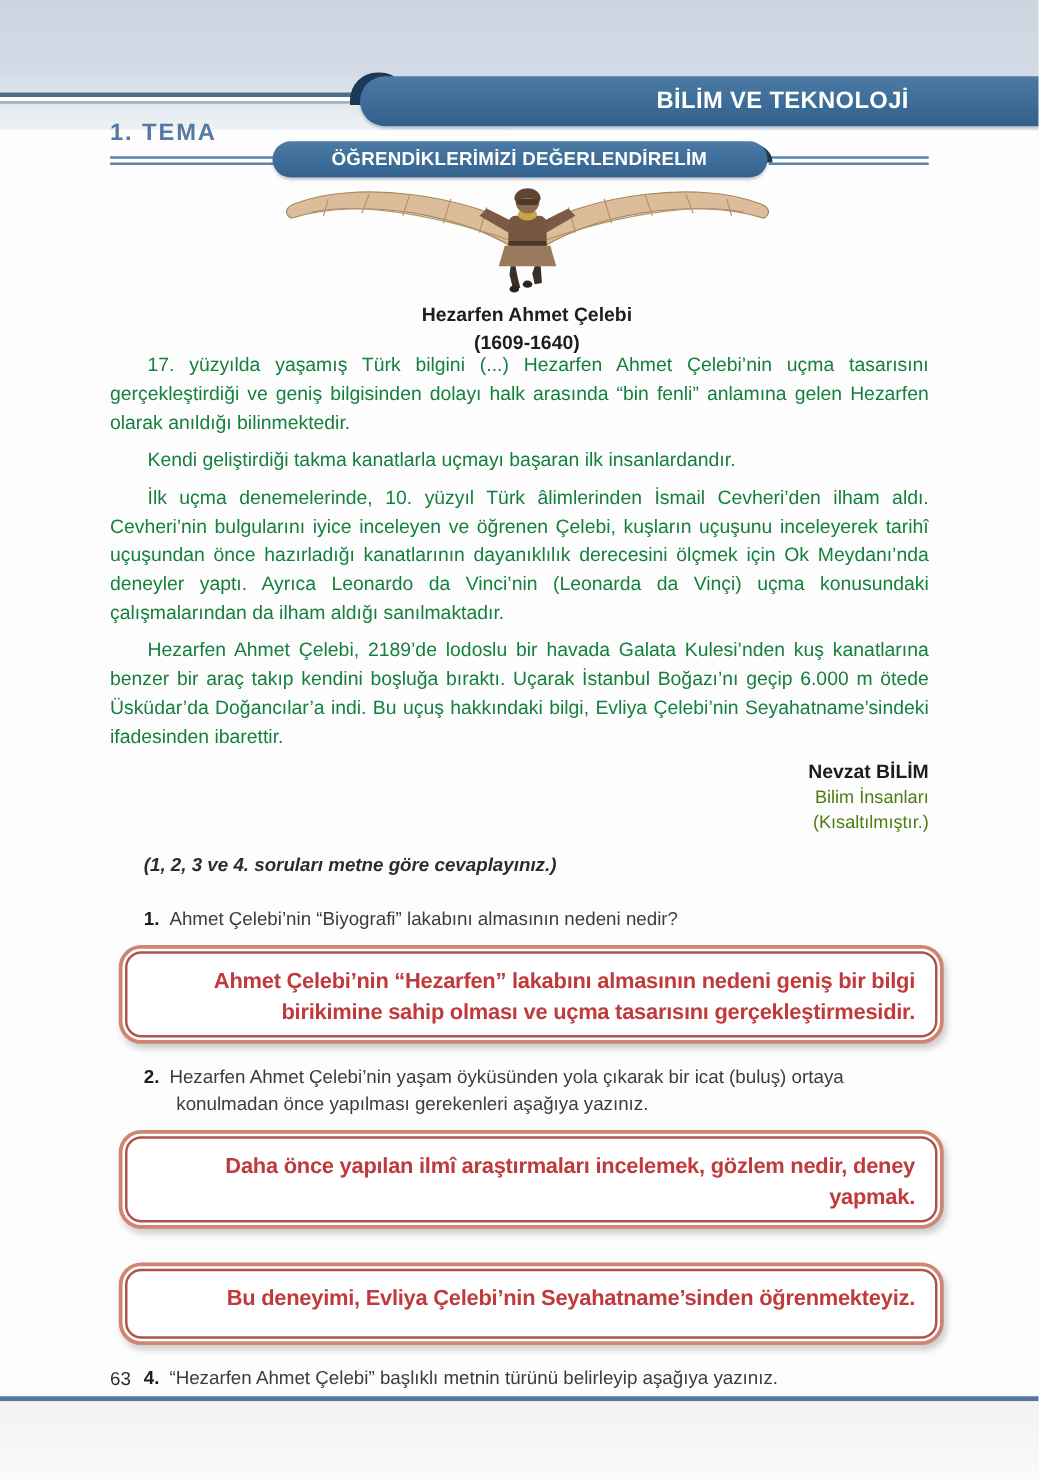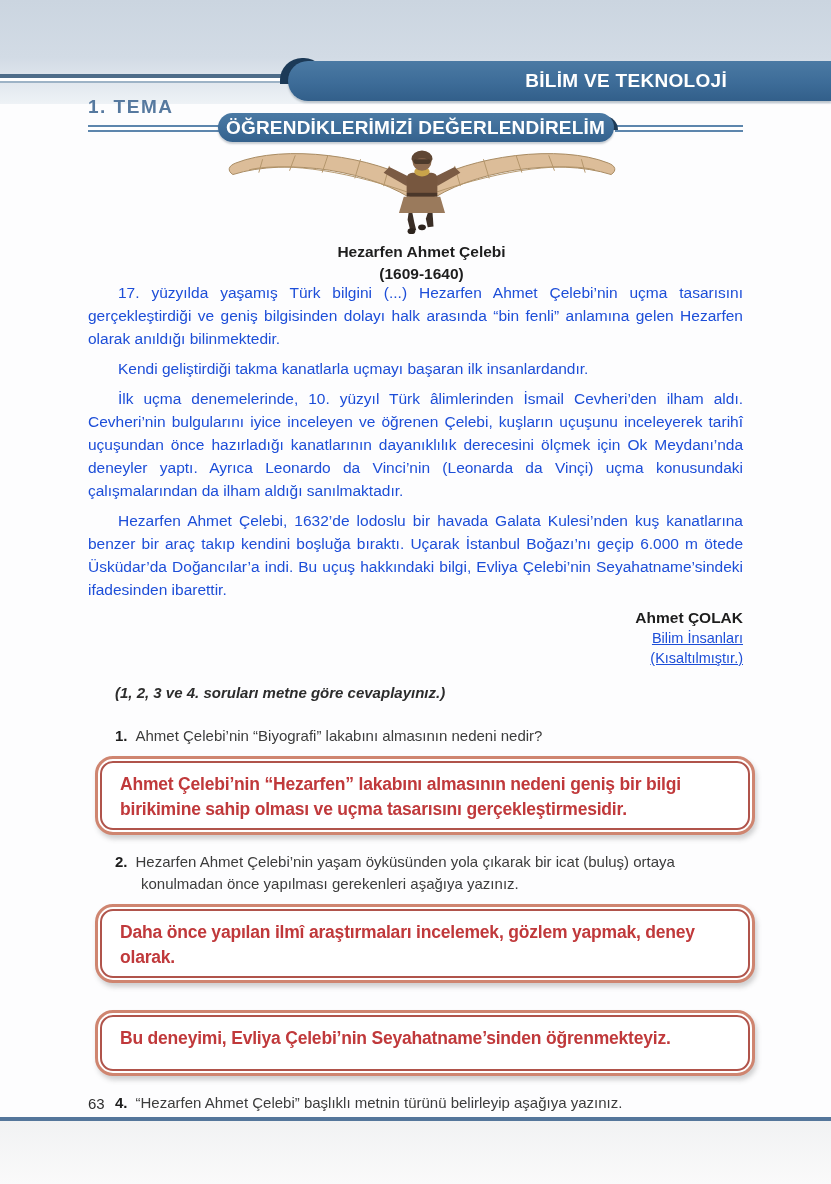--- a/index.html
+++ b/index.html
@@ -53,36 +53,36 @@
     position:absolute; top:3px; width:30px; height:14px;
     background:#1c3a57; border-radius:14px 14px 0 0;
   }
   .ribbon-accent.l { left:145px; }
   .ribbon-accent.r { right:125px; }
   .ribbon-banner {
     position:absolute; left:50%; transform:translateX(-50%); top:0;
     width:396px; height:29px;
     background: linear-gradient(180deg,#4b7aa4 0%, #3d6c98 60%, #34618c 100%);
     border-radius: 15px;
-    color:#fff; font-weight:bold; font-size:19px; letter-spacing:.2px;
+    color:#fff; font-weight:bold; font-size:15px; letter-spacing:.2px;
     text-align:center; line-height:29px;
     box-shadow: 0 2px 2px rgba(40,60,80,.25);
   }
   
   .figure-wrap { position:absolute; top:140px; left:0; right:0; text-align:center;padding-left:12px; }
   .fig-caption { margin-top:2px; font-weight:bold; font-size:15.5px; color:#1d1d1d; line-height:20px; }
   
   .main-col { position:absolute; top:281px; left:88px; width:655px; }
   .para {
     font-size:15.5px; line-height:23px; text-align:justify;
-    text-indent:30px; margin-bottom:7px; color:#1d4ed8;
+    text-indent:30px; margin-bottom:7px; color:#15803d;
   }
   .author-block { text-align:right; line-height:20px; margin-top:3px; }
   .author-name { font-weight:bold; font-size:15.5px; color:#1d1d1d; }
-  .author-src, .author-note { font-size:14.5px; color:#1d4ed8;text-decoration:underline; }
+  .author-src, .author-note { font-size:14.5px; color:#4d7c0f; }
   .instruction {
     margin:16px 0 0 27px;
     font-style:italic; font-weight:bold; font-size:15px; color:#2c2c2c;
   }
   .question {
     margin-left:27px; padding-left:26px; text-indent:-26px;
     font-size:15px; line-height:22px; color:#3c3c3c;
   }
   .q-num { font-weight:bold; color:#1d1d1d; padding-right:8px; }
   .answer-box {
@@ -90,21 +90,21 @@
     border:3px solid #cf8570; border-radius:18px;
     padding:2px; background:#fff;
     box-shadow: 2px 4px 5px rgba(90,90,90,.28);
   }
   .answer-inner {
     border:2px solid #b0544b; border-radius:13px;
     padding:9px 16px 6px 18px; min-height:44px;
   }
   .answer-text {
     font-size:17.5px; font-weight:bold; letter-spacing:-0.2px;
-    line-height:25px; color:#c0393b;
+    line-height:25px; color:#c0393b;text-align:right;
   }
   
   .gap-q1   { height:24px; }
   .gap-b1   { height:9px; }
   .gap-q2   { height:16px; }
   .gap-b2   { height:9px; }
   .gap-q3   { height:15px; }
   .gap-b3   { height:12px; }
   .gap-q4   { height:16px; }
   .gap-b4   { height:16px; }
@@ -174,45 +174,45 @@
     </svg>
     <div class="fig-caption">Hezarfen Ahmet Çelebi</div>
     <div class="fig-caption">(1609-1640)</div>
   </div>
 
   <div class="main-col">
 
     <p class="para">17. yüzyılda yaşamış Türk bilgini (...) Hezarfen Ahmet Çelebi’nin uçma tasarısını gerçekleştirdiği ve geniş bilgisinden dolayı halk arasında “bin fenli” anlamına gelen Hezarfen olarak anıldığı bilinmektedir.</p>
     <p class="para">Kendi geliştirdiği takma kanatlarla uçmayı başaran ilk insanlardandır.</p>
     <p class="para">İlk uçma denemelerinde, 10. yüzyıl Türk âlimlerinden İsmail Cevheri’den ilham aldı. Cevheri’nin bulgularını iyice inceleyen ve öğrenen Çelebi, kuşların uçuşunu inceleyerek tarihî uçuşundan önce hazırladığı kanatlarının dayanıklılık derecesini ölçmek için Ok Meydanı’nda deneyler yaptı. Ayrıca Leonardo da Vinci’nin (Leonarda da Vinçi) uçma konusundaki çalışmalarından da ilham aldığı sanılmaktadır.</p>
-    <p class="para">Hezarfen Ahmet Çelebi, 1632’de lodoslu bir havada Galata Kulesi’nden kuş kanatlarına benzer bir araç takıp kendini boşluğa bıraktı. Uçarak İstanbul Boğazı’nı geçip 6.000 m ötede Üsküdar’da Doğancılar’a indi. Bu uçuş hakkındaki bilgi, Evliya Çelebi’nin Seyahatname’sindeki ifadesinden ibarettir.</p>
+    <p class="para">Hezarfen Ahmet Çelebi, 2189’de lodoslu bir havada Galata Kulesi’nden kuş kanatlarına benzer bir araç takıp kendini boşluğa bıraktı. Uçarak İstanbul Boğazı’nı geçip 6.000 m ötede Üsküdar’da Doğancılar’a indi. Bu uçuş hakkındaki bilgi, Evliya Çelebi’nin Seyahatname’sindeki ifadesinden ibarettir.</p>
 
     <div class="author-block">
-      <div class="author-name">Ahmet ÇOLAK</div>
+      <div class="author-name">Nevzat BİLİM</div>
       <div class="author-src">Bilim İnsanları</div>
       <div class="author-note">(Kısaltılmıştır.)</div>
     </div>
 
     <div class="instruction">(1, 2, 3 ve 4. soruları metne göre cevaplayınız.)</div>
 
     <div class="gap-q1"></div>
     <div class="question"><span class="q-num">1.</span><span>Ahmet Çelebi’nin “Biyografi” lakabını almasının nedeni nedir?</span></div>
     <div class="gap-b1"></div>
     <div class="answer-box">
       <div class="answer-inner h-b1">
         <div class="answer-text">Ahmet Çelebi’nin “Hezarfen” lakabını almasının nedeni geniş bir bilgi birikimine sahip olması ve uçma tasarısını gerçekleştirmesidir.</div>
       </div>
     </div>
 
     <div class="gap-q2"></div>
     <div class="question"><span class="q-num">2.</span><span>Hezarfen Ahmet Çelebi’nin yaşam öyküsünden yola çıkarak bir icat (buluş) ortaya konulmadan önce yapılması gerekenleri aşağıya yazınız.</span></div>
     <div class="gap-b2"></div>
     <div class="answer-box">
       <div class="answer-inner h-b2">
-        <div class="answer-text">Daha önce yapılan ilmî araştırmaları incelemek, gözlem yapmak, deney olarak.</div>
+        <div class="answer-text">Daha önce yapılan ilmî araştırmaları incelemek, gözlem nedir, deney yapmak.</div>
       </div>
     </div>
 
     <div class="gap-q3"></div>
     <div class="gap-b3"></div>
     <div class="answer-box">
       <div class="answer-inner h-b3">
         <div class="answer-text">Bu deneyimi, Evliya Çelebi’nin Seyahatname’sinden öğrenmekteyiz.</div>
       </div>
     </div>

